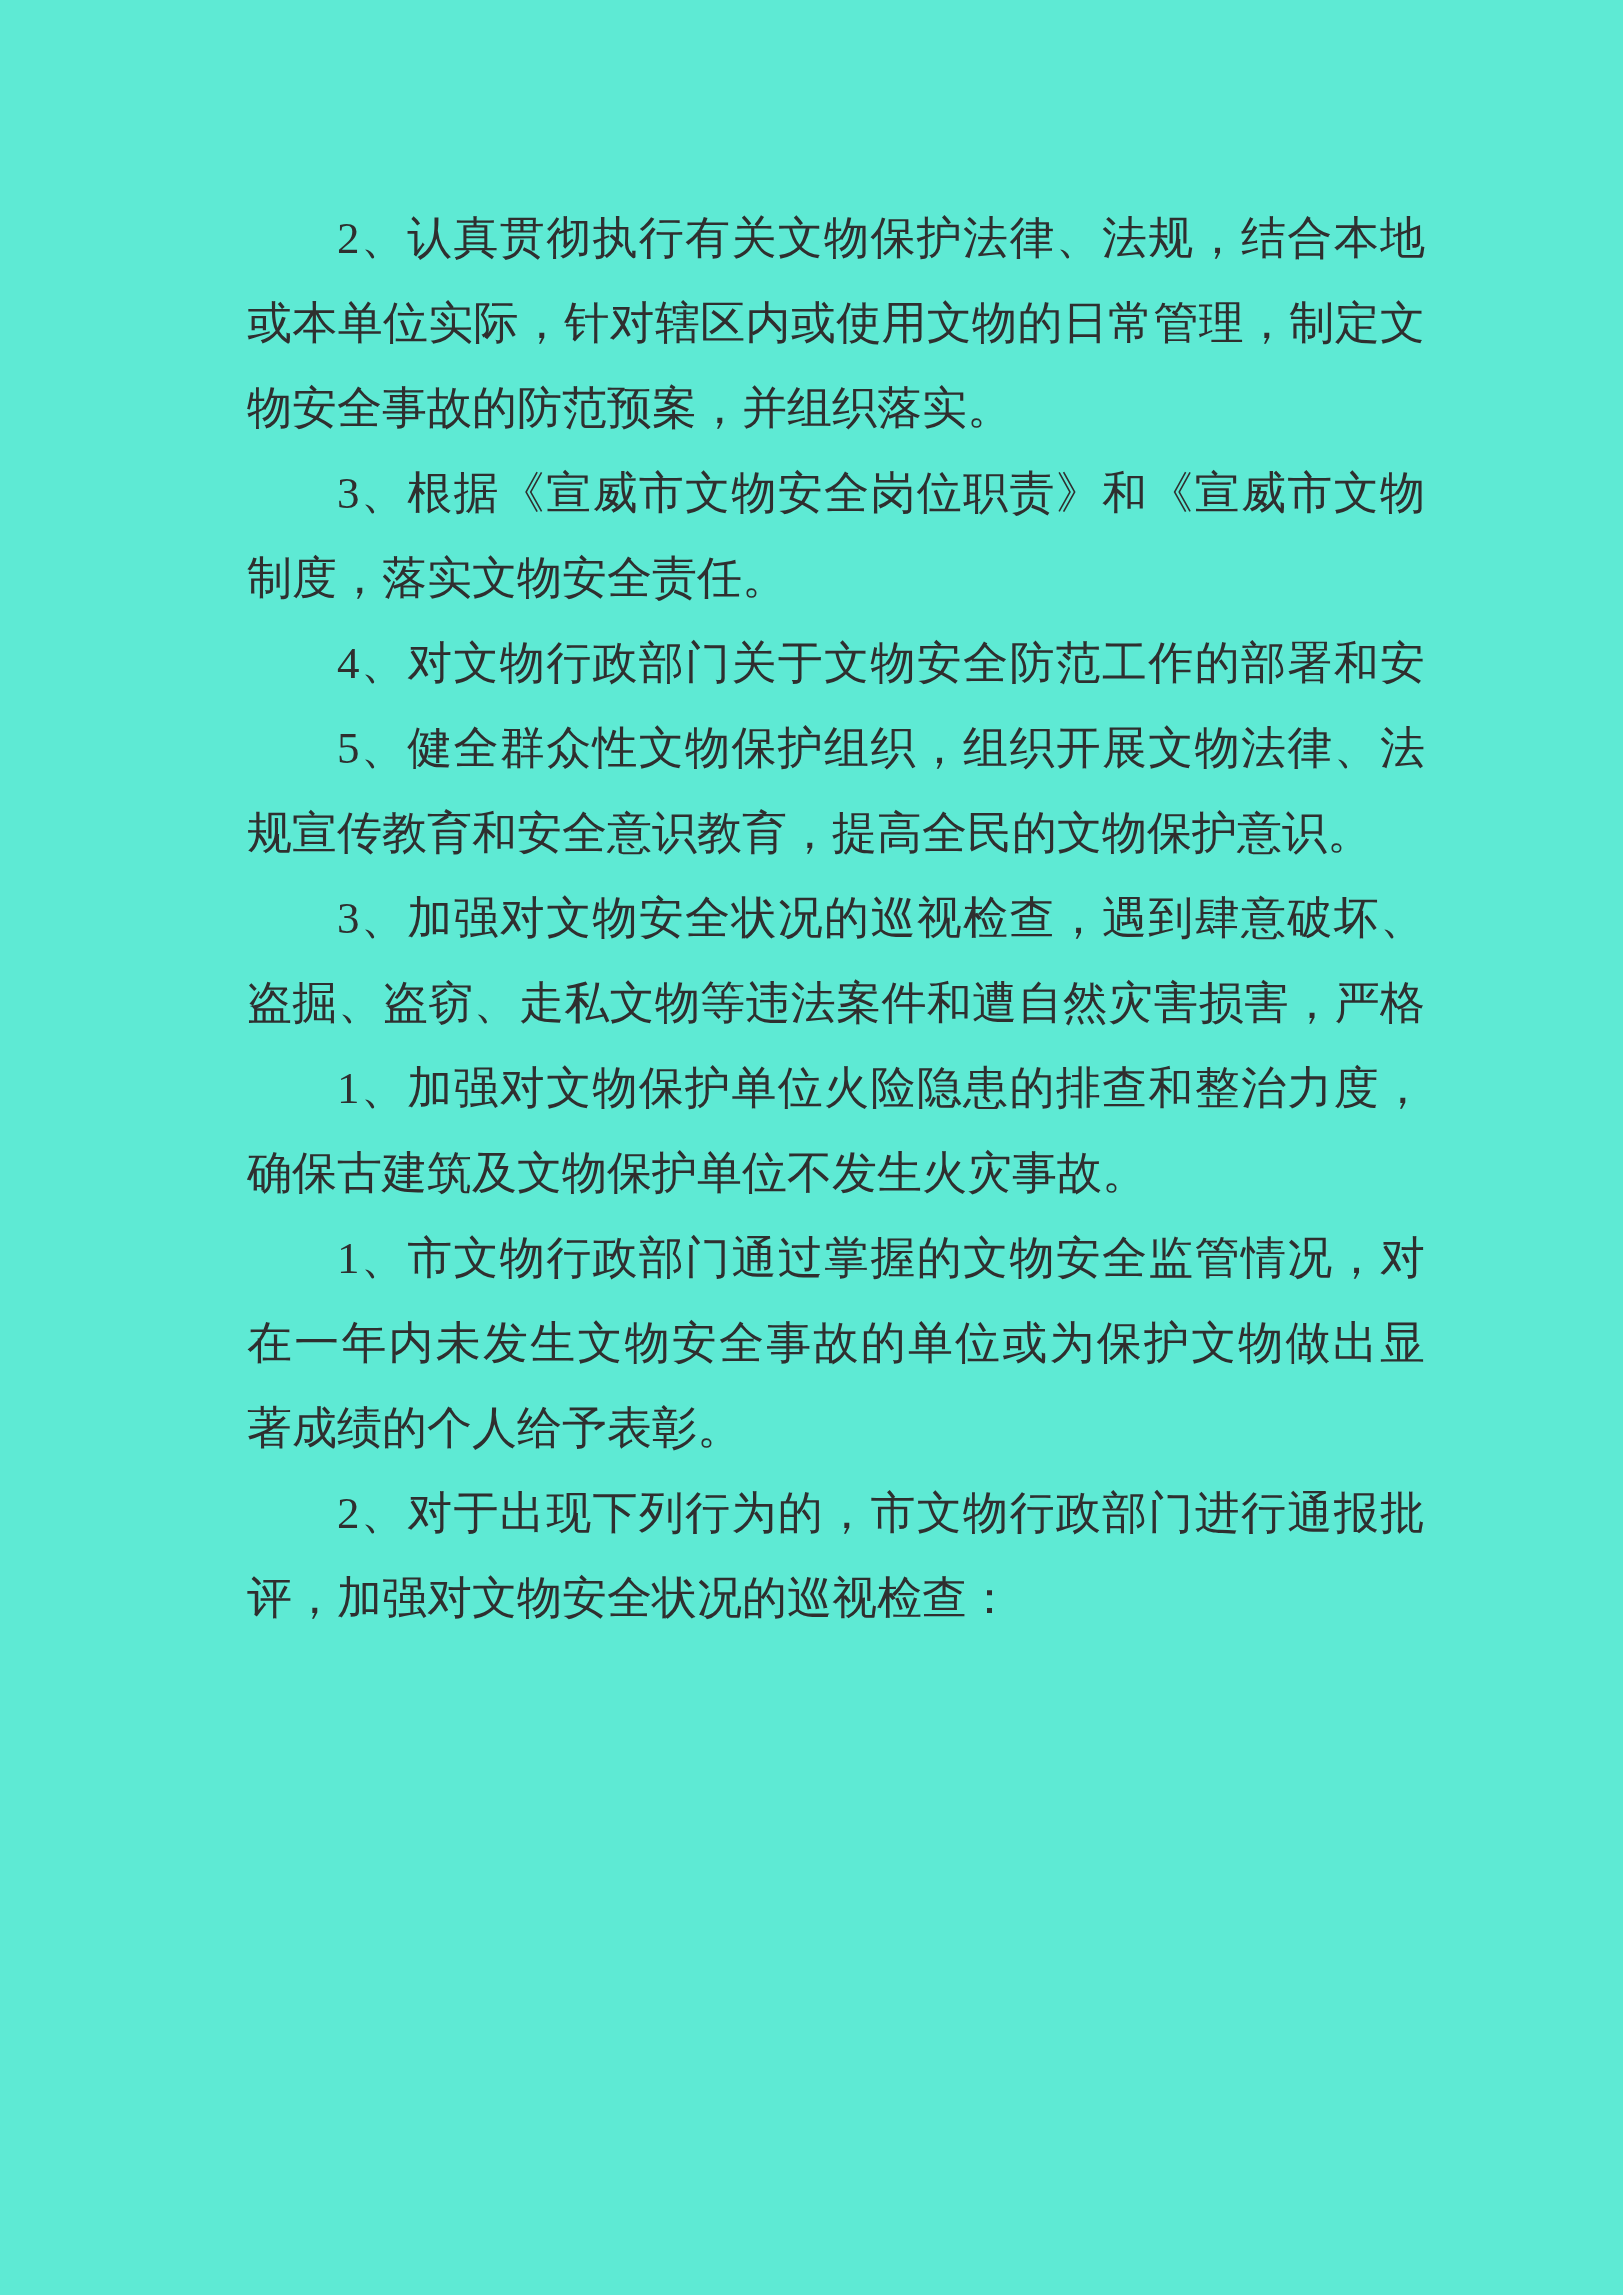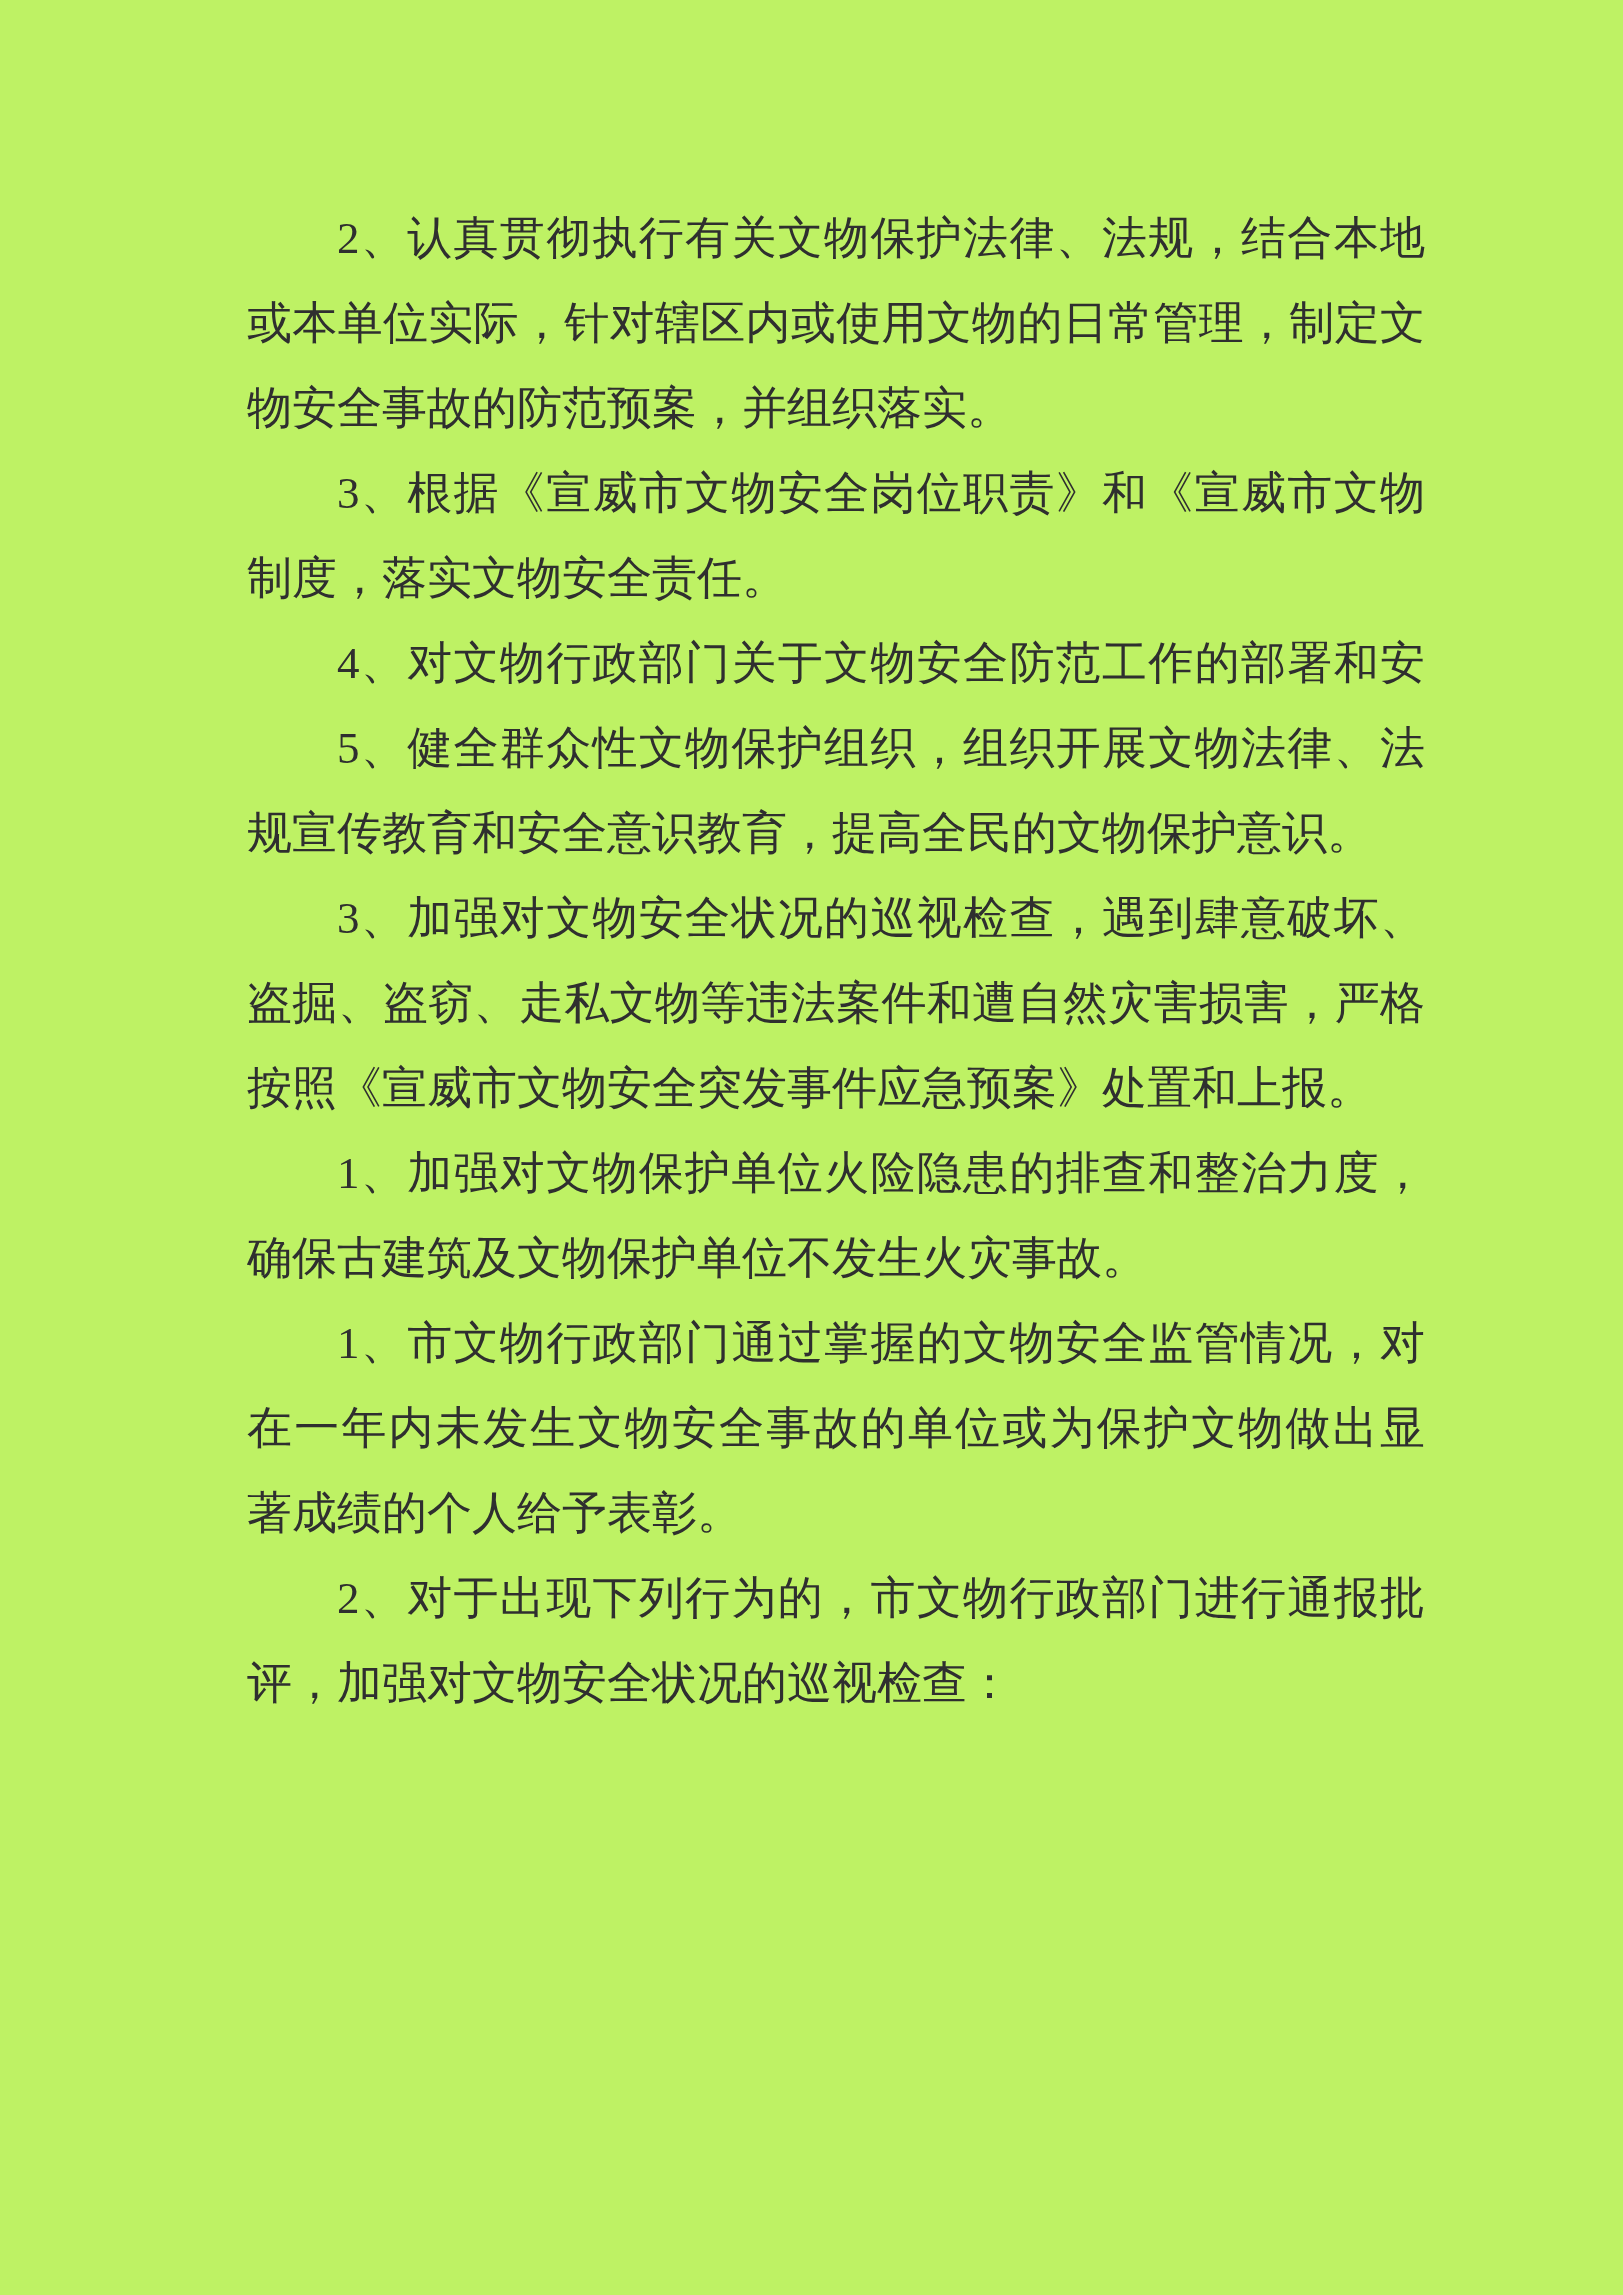--- a/index.html
+++ b/index.html
@@ -4,21 +4,21 @@
 <style>
   html, body {
     margin: 0;
     padding: 0;
     background: #e8e8e8;
   }
   .page {
     position: relative;
     width: 1623px;
     height: 2295px;
-    background: #bef264;
+    background: #5eead4;
     box-sizing: border-box;
     padding: 196px 198px 0 247px;
     overflow: hidden;
   }
   .line {
     font-family: "Liberation Serif", "DejaVu Serif", serif;
     font-size: 45px;
     line-height: 85px;
     height: 85px;
     color: #2f2f2f;
@@ -40,21 +40,20 @@
   <div class="line indent fill">2、认真贯彻执行有关文物保护法律、法规，结合本地</div>
   <div class="line fill">或本单位实际，针对辖区内或使用文物的日常管理，制定文</div>
   <div class="line">物安全事故的防范预案，并组织落实。</div>
   <div class="line indent fill">3、根据《宣威市文物安全岗位职责》和《宣威市文物</div>
   <div class="line">制度，落实文物安全责任。</div>
   <div class="line indent fill">4、对文物行政部门关于文物安全防范工作的部署和安</div>
   <div class="line indent fill">5、健全群众性文物保护组织，组织开展文物法律、法</div>
   <div class="line">规宣传教育和安全意识教育，提高全民的文物保护意识。</div>
   <div class="line indent fill">3、加强对文物安全状况的巡视检查，遇到肆意破坏、</div>
   <div class="line fill">盗掘、盗窃、走私文物等违法案件和遭自然灾害损害，严格</div>
-  <div class="line">按照《宣威市文物安全突发事件应急预案》处置和上报。</div>
   <div class="line indent fill">1、加强对文物保护单位火险隐患的排查和整治力度，</div>
   <div class="line">确保古建筑及文物保护单位不发生火灾事故。</div>
   <div class="line indent fill">1、市文物行政部门通过掌握的文物安全监管情况，对</div>
   <div class="line fill">在一年内未发生文物安全事故的单位或为保护文物做出显</div>
   <div class="line">著成绩的个人给予表彰。</div>
   <div class="line indent fill">2、对于出现下列行为的，市文物行政部门进行通报批</div>
   <div class="line">评，加强对文物安全状况的巡视检查：</div>
 </div>
 
 

